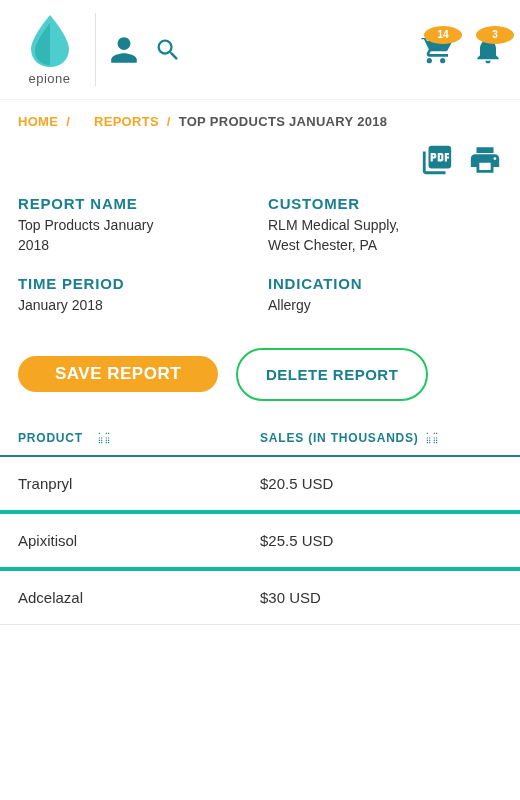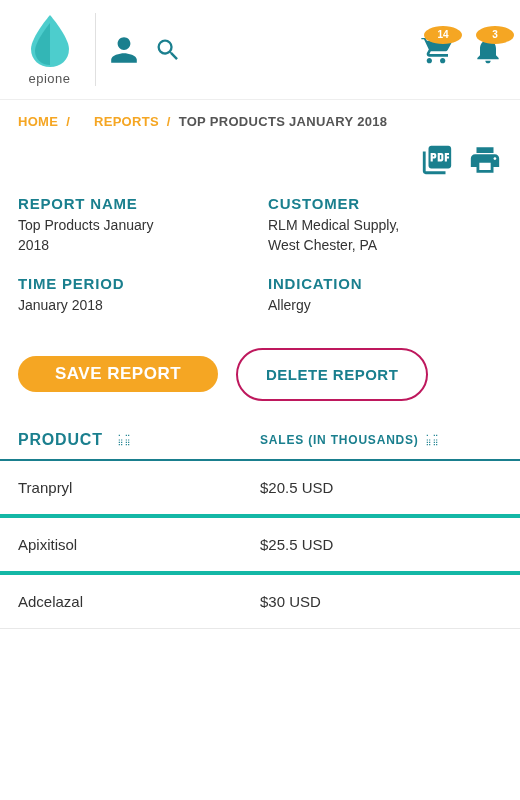--- a/index.html
+++ b/index.html
@@ -159,39 +159,39 @@
       padding: 8px 36px;
       cursor: pointer;
       letter-spacing: 0.5px;
       min-width: 200px;
     }
     .btn-delete {
       background: #fff;
       color: #1a7f8e;
       font-size: 15px;
       font-weight: 700;
-      border: 2px solid #be185d;
+      border: 2px solid #22c55e;
       border-radius: 30px;
       padding: 16px 28px;
       cursor: pointer;
       letter-spacing: 0.5px;
     }
 
     
     .table-container {
       padding: 0 0 20px;
     }
     .table-header-row {
       display: flex;
       padding: 10px 18px;
       border-bottom: 2px solid #1a7f8e;
     }
     .table-col-product {
       flex: 1;
-      font-size: 16px;
+      font-size: 12px;
       font-weight: 700;
       color: #1a7f8e;
       letter-spacing: 0.8px;
       text-transform: uppercase;
       display: flex;
       align-items: center;
       gap: 14px;
     }
     .table-col-sales {
       flex: 1;

